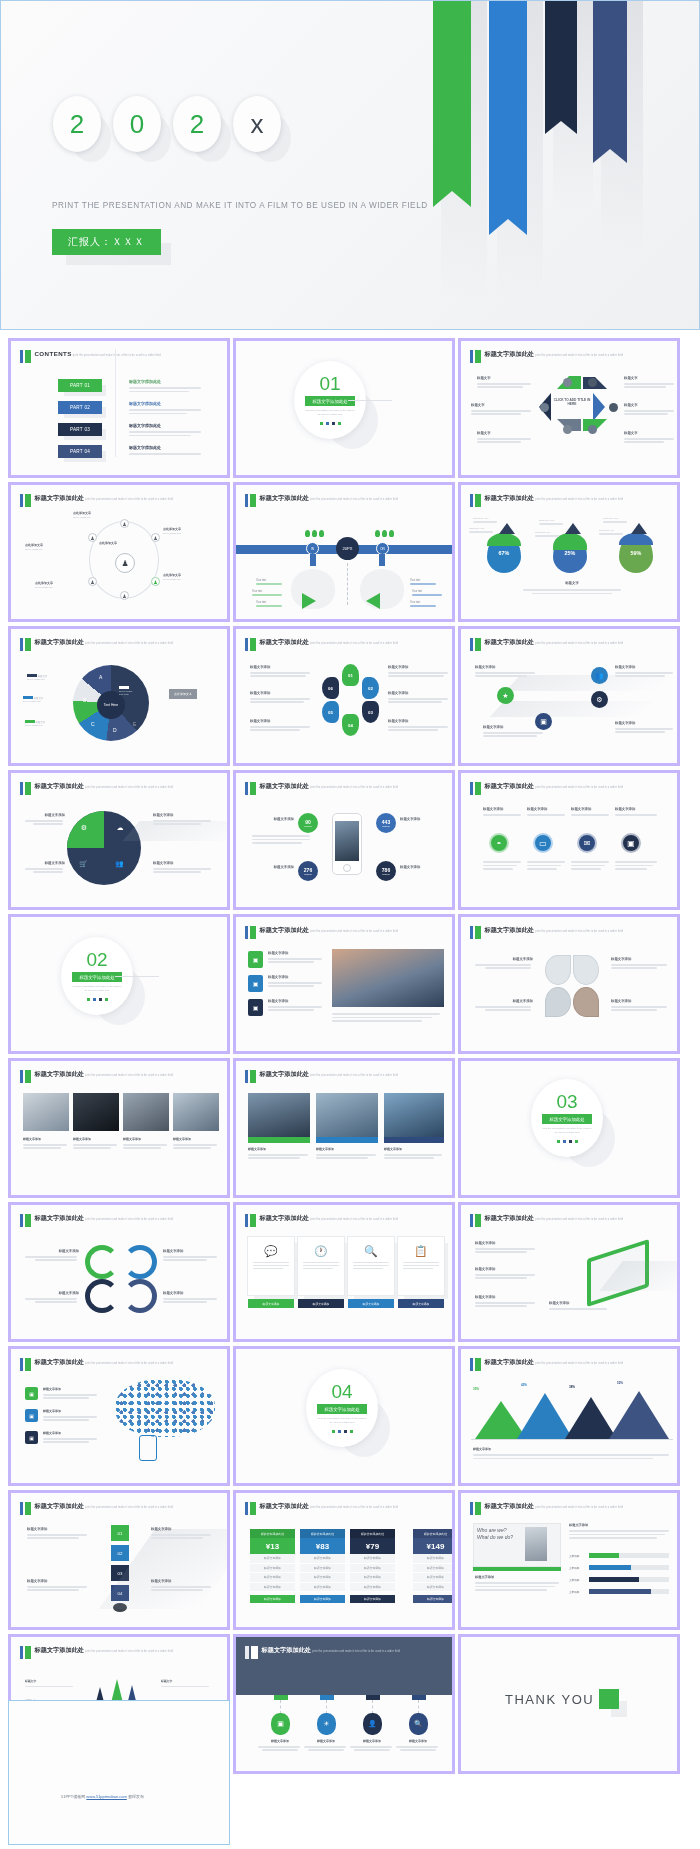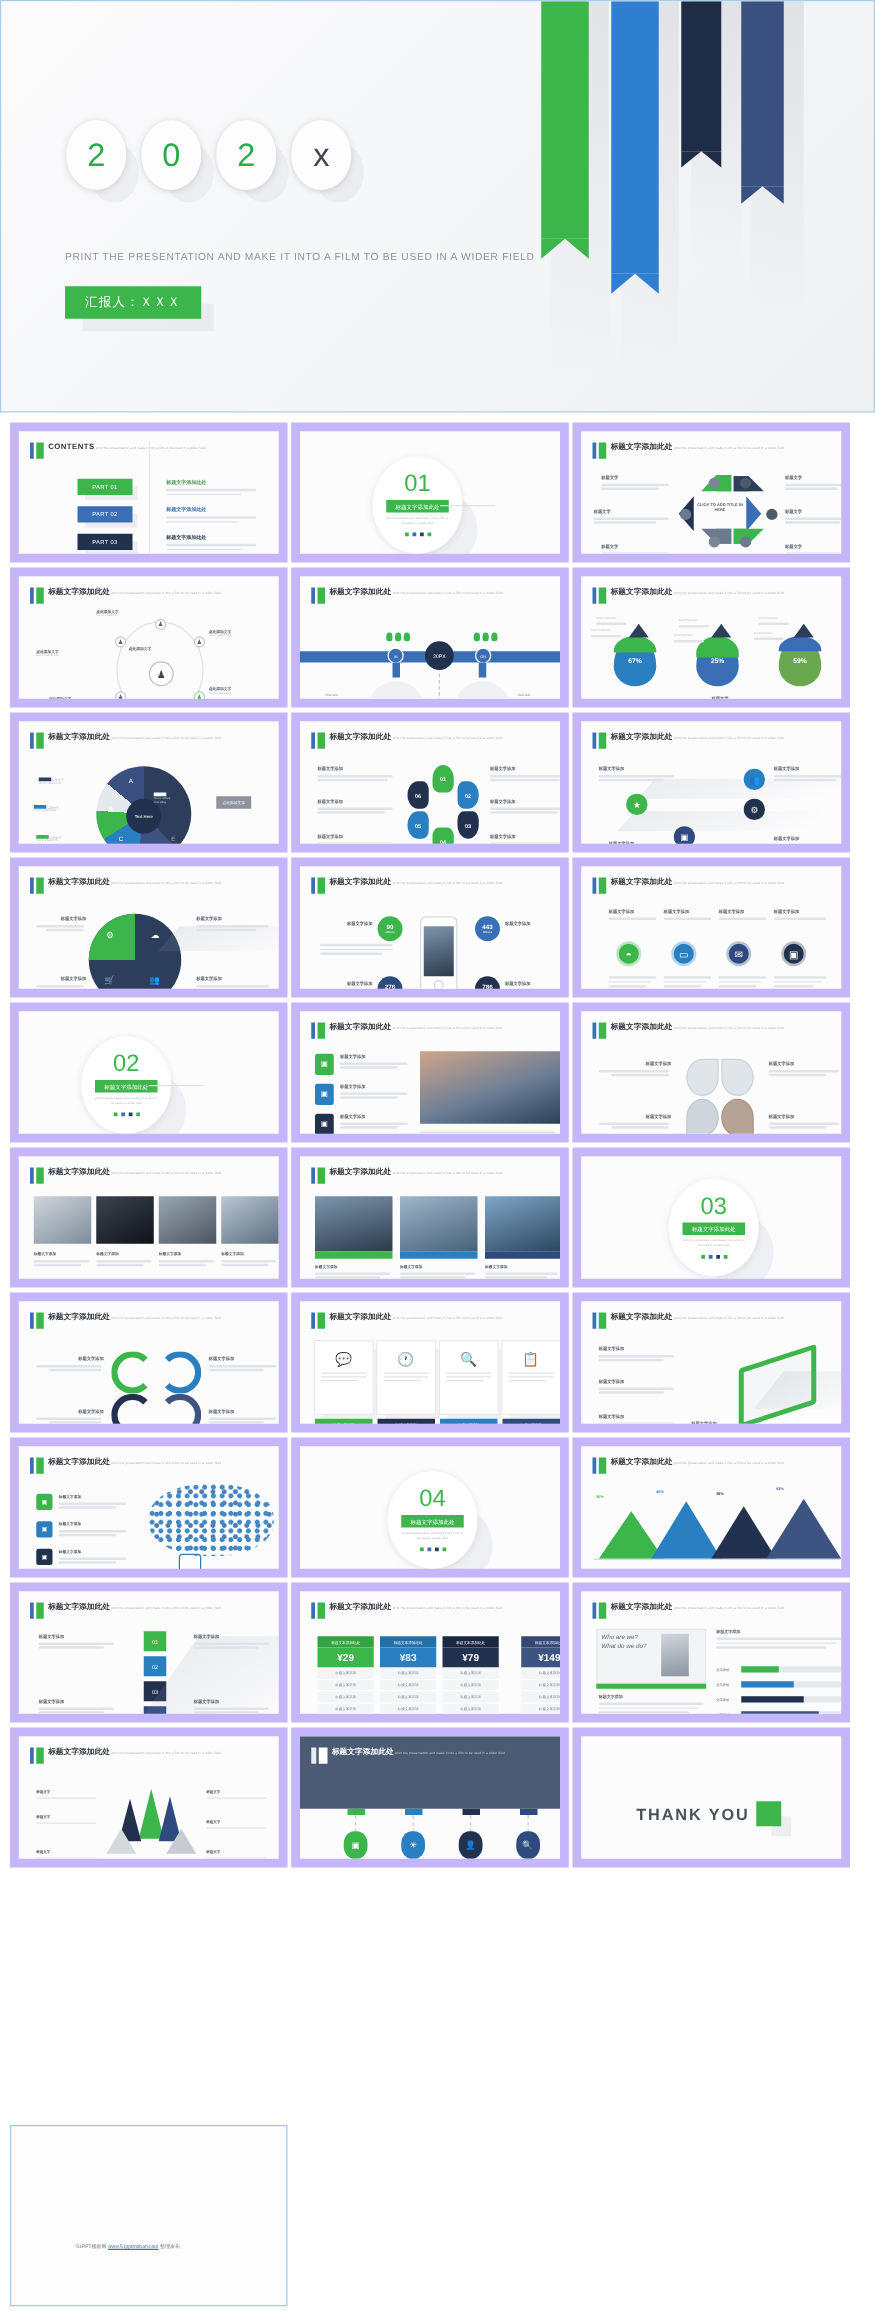--- a/index.html
+++ b/index.html
@@ -55,22 +55,22 @@
 
   
   .grid {
     position: absolute; left: 8px; top: 338px;
     width: 684px;
     display: grid;
     grid-template-columns: repeat(3, 222px);
     gap: 4px 3px;
   }
   .thumb {
-    width: 222px; height: 112px;
-    border: 7px solid #c4b5fd;
+    width: 222px; height: 140px;
+    border: 3px solid #c4b5fd;
     background: #fcfcfd;
     position: relative; overflow: hidden;
     font-size: 4px;
   }
 
   
   .sl-head { position: absolute; left: 9px; top: 9px; display: flex; align-items: flex-start; gap: 4px; }
   .sl-head .mk { display: flex; gap: 1.5px; }
   .sl-head .mk i { display: block; width: 3px; height: 13px; }
   .sl-head .mk i.b { background: #3a6fb5; }
@@ -130,21 +130,21 @@
   .price-amt { height: 16px; display:flex; align-items:center; justify-content:center; font-size:8px; color:#fff; font-weight:bold; }
   .price-row { height: 9.5px; background:#f3f5f7; border-bottom:1px solid #fff; display:flex; align-items:center; justify-content:center; font-size:2.8px; color:#7b828b; }
   .price-btn { height: 8px; display:flex; align-items:center; justify-content:center; font-size:2.8px; color:#fff; margin-top:3px; }
 
   .photo { position: absolute; background: linear-gradient(170deg,#8fb8d8,#44617e); }
   .photo.warm { background: linear-gradient(160deg,#cfa58a,#6d7f96 55%,#2d4058); }
   .photo.city { background: linear-gradient(165deg,#7d96ad,#2b3a4c); }
 
   .icon-card { position:absolute; background:#fff; box-shadow:0 0 0 1px #e8ebee, 5px 5px 0 -1px rgba(160,168,178,.14); }
 
-  .thankyou { font-size: 13px; color: #4b5158; letter-spacing: 1.5px; font-weight: bold; }
+  .thankyou { font-size: 13px; color: #4b5158; letter-spacing: 1.5px; }
 
   .footer-note { position:absolute; left: 8px; top: 1700px; width: 222px; height: 145px;
     border: 1px solid #9ccaea; background: #fdfdfe; }
   .footer-txt { position:absolute; left: 52px; top: 93px; font-size: 4px; color: #737a83; }
   .footer-txt a { color: #3a6fb5; text-decoration: underline; }
 
   .shadow-long { position:absolute; background: linear-gradient(135deg, rgba(150,158,170,.17), rgba(150,158,170,0)); }
 </style>
 </head>
 <body>
@@ -1049,21 +1049,21 @@
     <div class="sl-head">
         <span class="mk">
           <i class="b"></i>
           <i class="g"></i>
         </span>
       <span class="txt"><span class="t">标题文字添加此处</span>
       <span class="s">print the presentation and make it into a film to be used in a wider field</span></span>
       </div>
     <div class="price-col" style="left:14px;">
       <div class="price-head" style="background:#34a341;">标题文本添加此处</div>
-      <div class="price-amt" style="background:#3cb54a;">¥29</div>
+      <div class="price-amt" style="background:#3cb54a;">¥13</div>
       <div class="price-row">标题文本添加</div>
       <div class="price-row">标题文本添加</div>
       <div class="price-row">标题文本添加</div>
       <div class="price-row">标题文本添加</div>
       <div class="price-btn" style="background:#3cb54a;">标题文本添加</div>
     </div>
     <div class="price-col" style="left:64px;">
       <div class="price-head" style="background:#246fa8;">标题文本添加此处</div>
       <div class="price-amt" style="background:#2a7fc1;">¥83</div>
       <div class="price-row">标题文本添加</div>

